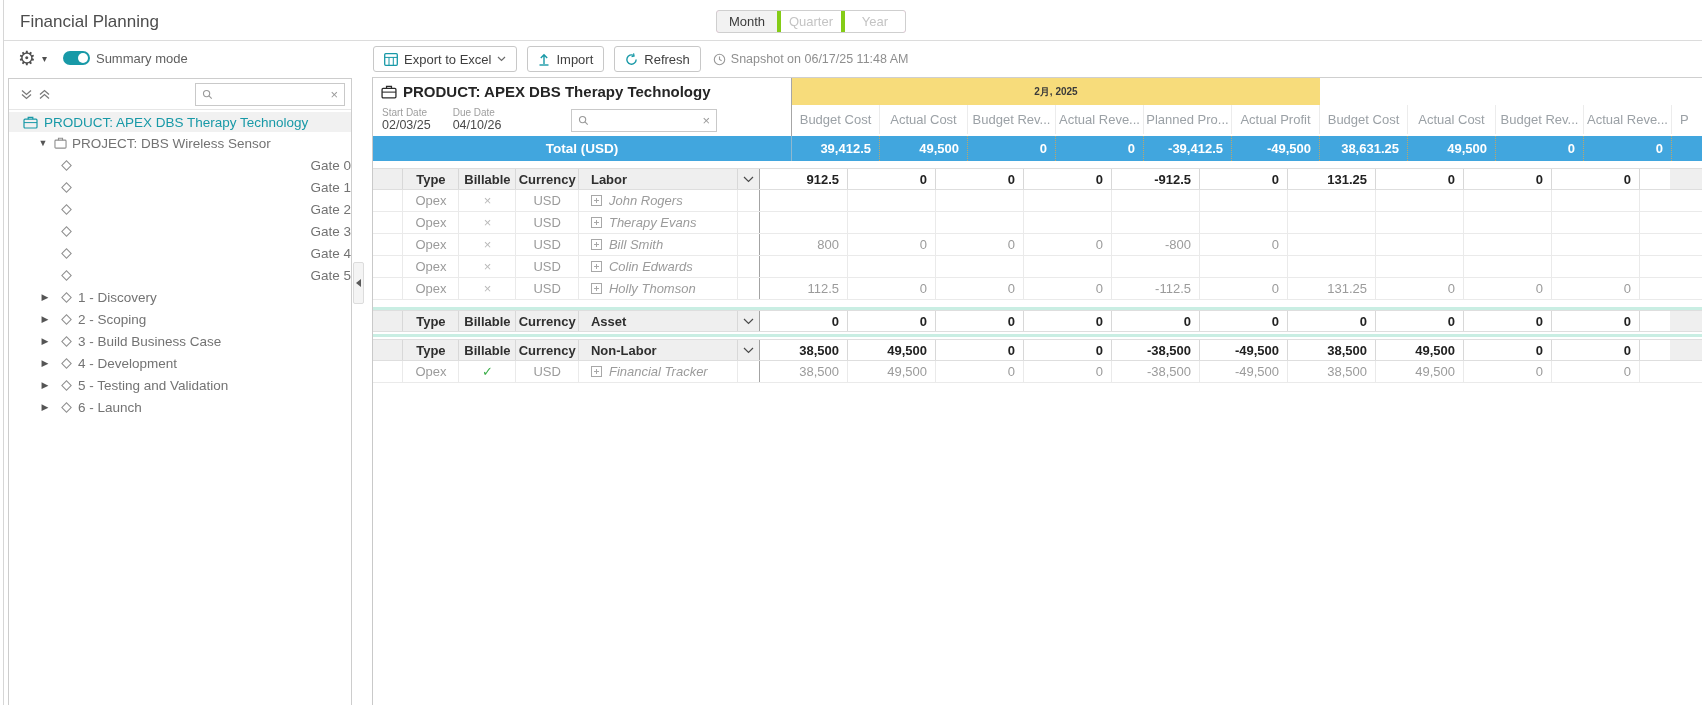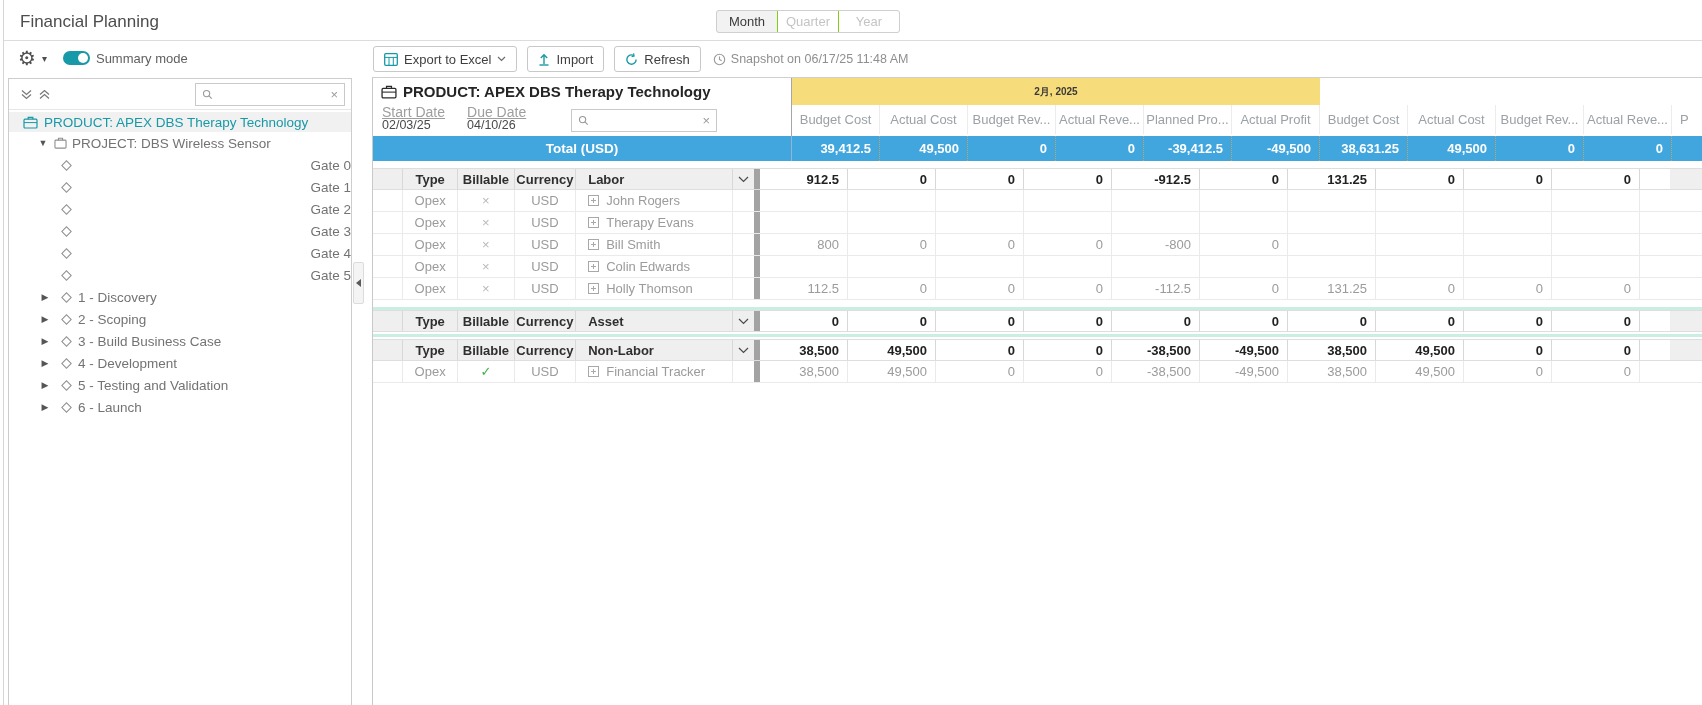--- a/index.html
+++ b/index.html
@@ -6,21 +6,21 @@
   body{
     width:1702px;height:705px;position:relative;overflow:hidden;background:#fff;
     font-family:"Liberation Sans","DejaVu Sans",sans-serif;color:#444;
     -webkit-font-smoothing:antialiased;
   }
   .win-edge{position:absolute;left:3px;top:0;bottom:0;width:1px;background:#d6d6d6;}
   
   .topbar{position:absolute;left:4px;right:0;top:0;height:40px;border-bottom:1px solid #dcdcdc;background:#fff;}
   .page-title{position:absolute;left:16px;top:12px;font-size:17px;color:#4d4d4d;}
   .seg{position:absolute;left:712px;top:10px;height:21px;display:flex;border:1px solid #cfcfcf;border-radius:3px;overflow:hidden;background:#f9a8d4;}
-  .seg-btn{width:60px;line-height:21px;text-align:center;font-size:13px;color:#c4c4c4;background:#fff;border-left:1px solid #84cc16;cursor:pointer;}
+  .seg-btn{width:60px;line-height:21px;text-align:center;font-size:13px;color:#c4c4c4;background:#fff;border-left:4px solid #84cc16;cursor:pointer;}
   .seg-btn:first-child{border-left:none;}
   .seg-btn.active{background:#f2f2f2;color:#3b3b3b;}
   
   .gear-row{position:absolute;left:18px;top:45px;height:26px;display:flex;align-items:center;gap:6px;}
   .gear-glyph{font-size:20px;color:#4f4f4f;line-height:20px;}
   .gear-caret{font-size:10px;color:#4f4f4f;}
   .toggle{width:27px;height:14px;border-radius:8px;background:var(--accent);position:relative;margin-left:10px;cursor:pointer;}
   .toggle .knob{position:absolute;right:2px;top:2px;width:10px;height:10px;border-radius:50%;background:#fff;}
   .toggle-label{font-size:13px;color:#5f5f5f;}
   
@@ -51,54 +51,54 @@
   
   .grid{position:absolute;left:372px;top:77px;bottom:0;width:1330px;border-left:1px solid #c9c9c9;border-top:1px solid #cfcfcf;box-sizing:border-box;background:#fff;}
   .row{display:flex;width:1329px;box-sizing:border-box;}
   .cell{box-sizing:border-box;display:flex;align-items:center;font-size:13px;border-right:1px solid #e9e9e9;overflow:hidden;}
   
   .toprows{display:flex;}
   .fixedbox{width:419px;box-sizing:border-box;border-right:1px solid #a6a6a6;background:#fff;}
   .fb-title{height:27px;display:flex;align-items:center;gap:6px;padding-left:8px;font-size:15px;font-weight:700;color:#252525;}
   .fb-dates{height:29px;display:flex;align-items:flex-start;padding:2px 0 0 9px;}
   .date-blk{margin-right:22px;}
-  .date-lab{font-size:14px;color:#9e9e9e;line-height:11px;text-decoration:underline;}
+  .date-lab{font-size:10px;color:#9e9e9e;line-height:11px;}
   .date-val{font-size:12.5px;color:#4a4a4a;line-height:15px;}
   .grid-search{margin-left:auto;margin-right:74px;width:132px;margin-top:2px;}
   .scrollhead{display:flex;flex-direction:column;}
   .brow{display:flex;height:27px;}
   .bcell{background:var(--yellow);display:flex;align-items:center;justify-content:center;font-weight:700;font-size:10px;color:#3a3a3a;box-sizing:border-box;border-left:1px solid #e2e2e2;}
   .brow .bcell:first-child{border-left:none;}
   .hrow{display:flex;height:29px;background:#fff;}
   .hcell{box-sizing:border-box;display:flex;align-items:center;justify-content:center;font-size:13px;color:#9ba1a6;border-right:1px solid #ececec;}
   .hcell.part{justify-content:flex-start;padding-left:8px;border-right:none;}
   
   .trow{height:25px;background:var(--blue);color:#fff;font-weight:700;}
   .tlabel{width:419px;justify-content:center;border-right:1px solid #8fb8cf;font-size:13.5px;}
   .trow .val{border-right:1px dotted rgba(214,166,84,.85);color:#fff;}
   
-  .labels{display:flex;width:387px;box-sizing:border-box;border-right:6px solid #a3a3a3;}
+  .labels{display:flex;width:387px;box-sizing:border-box;border-right:1px solid #a3a3a3;}
   .c-ind{width:33px;}
   .c-type{width:61px;justify-content:center;}
   .c-bill{width:62px;justify-content:center;}
   .c-cur{width:68px;justify-content:center;}
   .c-cat{width:172px;padding-left:12px;gap:7px;}
   .c-chev{width:23px;justify-content:center;border-right:none;}
   .val{width:88px;justify-content:flex-end;padding-right:8px;}
   .val.part{width:30px;border-right:none;}
   .srow{height:22px;background:#efefef;font-weight:700;color:#2f2f2f;border-top:1px solid #dedede;border-bottom:1px solid #dedede;}
   .srow .cell{border-right-color:#d8d8d8;background:#efefef;}
   .srow .val{background:#fff;font-weight:700;color:#222;}
   .drow{height:22px;color:#9b9b9b;border-bottom:1px solid #eaeaea;}
   .drow .cell{border-right-color:#eaeaea;}
   .gap{background:#fff;}
   .mint{height:3px;background:var(--mint);width:1329px;}
   .check{color:var(--green);font-size:13px;font-weight:400;}
   .xmark{color:#b9b9b9;font-size:13px;}
-  .namecell-label{color:#9b9b9b;}
+  .namecell-label{color:#9b9b9b;font-style:italic;}
   svg{display:block;}
 </style>
 </head>
 <body>
 
 <div class="win-edge"></div>
 
 <div class="topbar">
   <div class="page-title">Financial Planning</div>
   <div class="seg">

